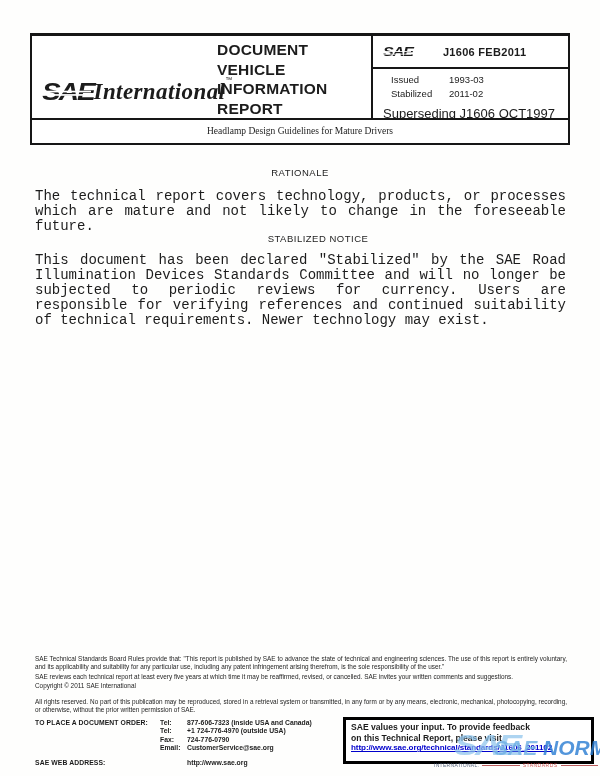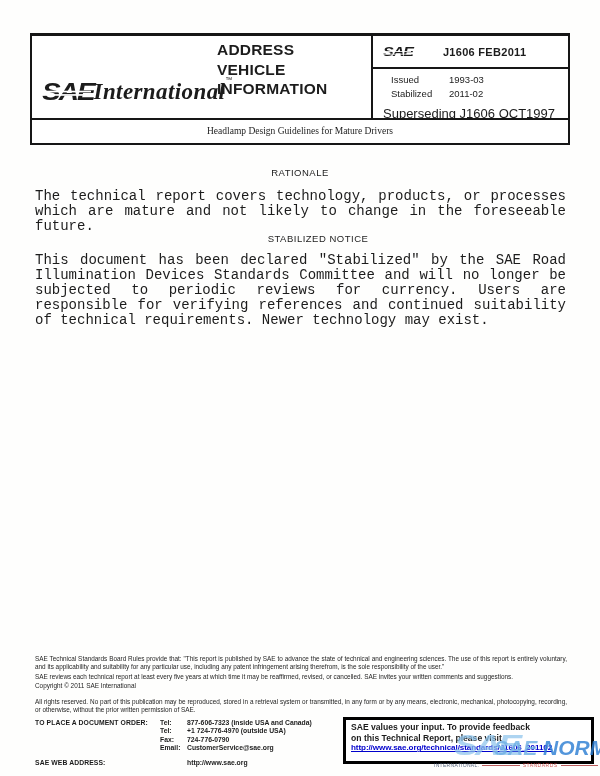--- a/index.html
+++ b/index.html
@@ -103,23 +103,24 @@
 
 <div class="page">
 
   <div class="header-box">
     <div class="header-top">
       <div class="header-left">
         <div class="logo">
           <span class="sae-word">SAE</span><span class="intl-word">International</span><span class="tm">™</span>
         </div>
         <div class="report-type">
-          <div>ADDRESS</div>
+          <div>DOCUMENT</div>
           <div>VEHICLE</div>
           <div>INFORMATION</div>
+          <div>REPORT</div>
         </div>
       </div>
       <div class="header-right">
         <div class="doc-row1">
           <span class="sae-small">SAE</span>
           <span class="doc-number">J1606 FEB2011</span>
         </div>
         <div class="doc-row2">
           <div class="doc-line">
             <span class="doc-label">Issued</span>

